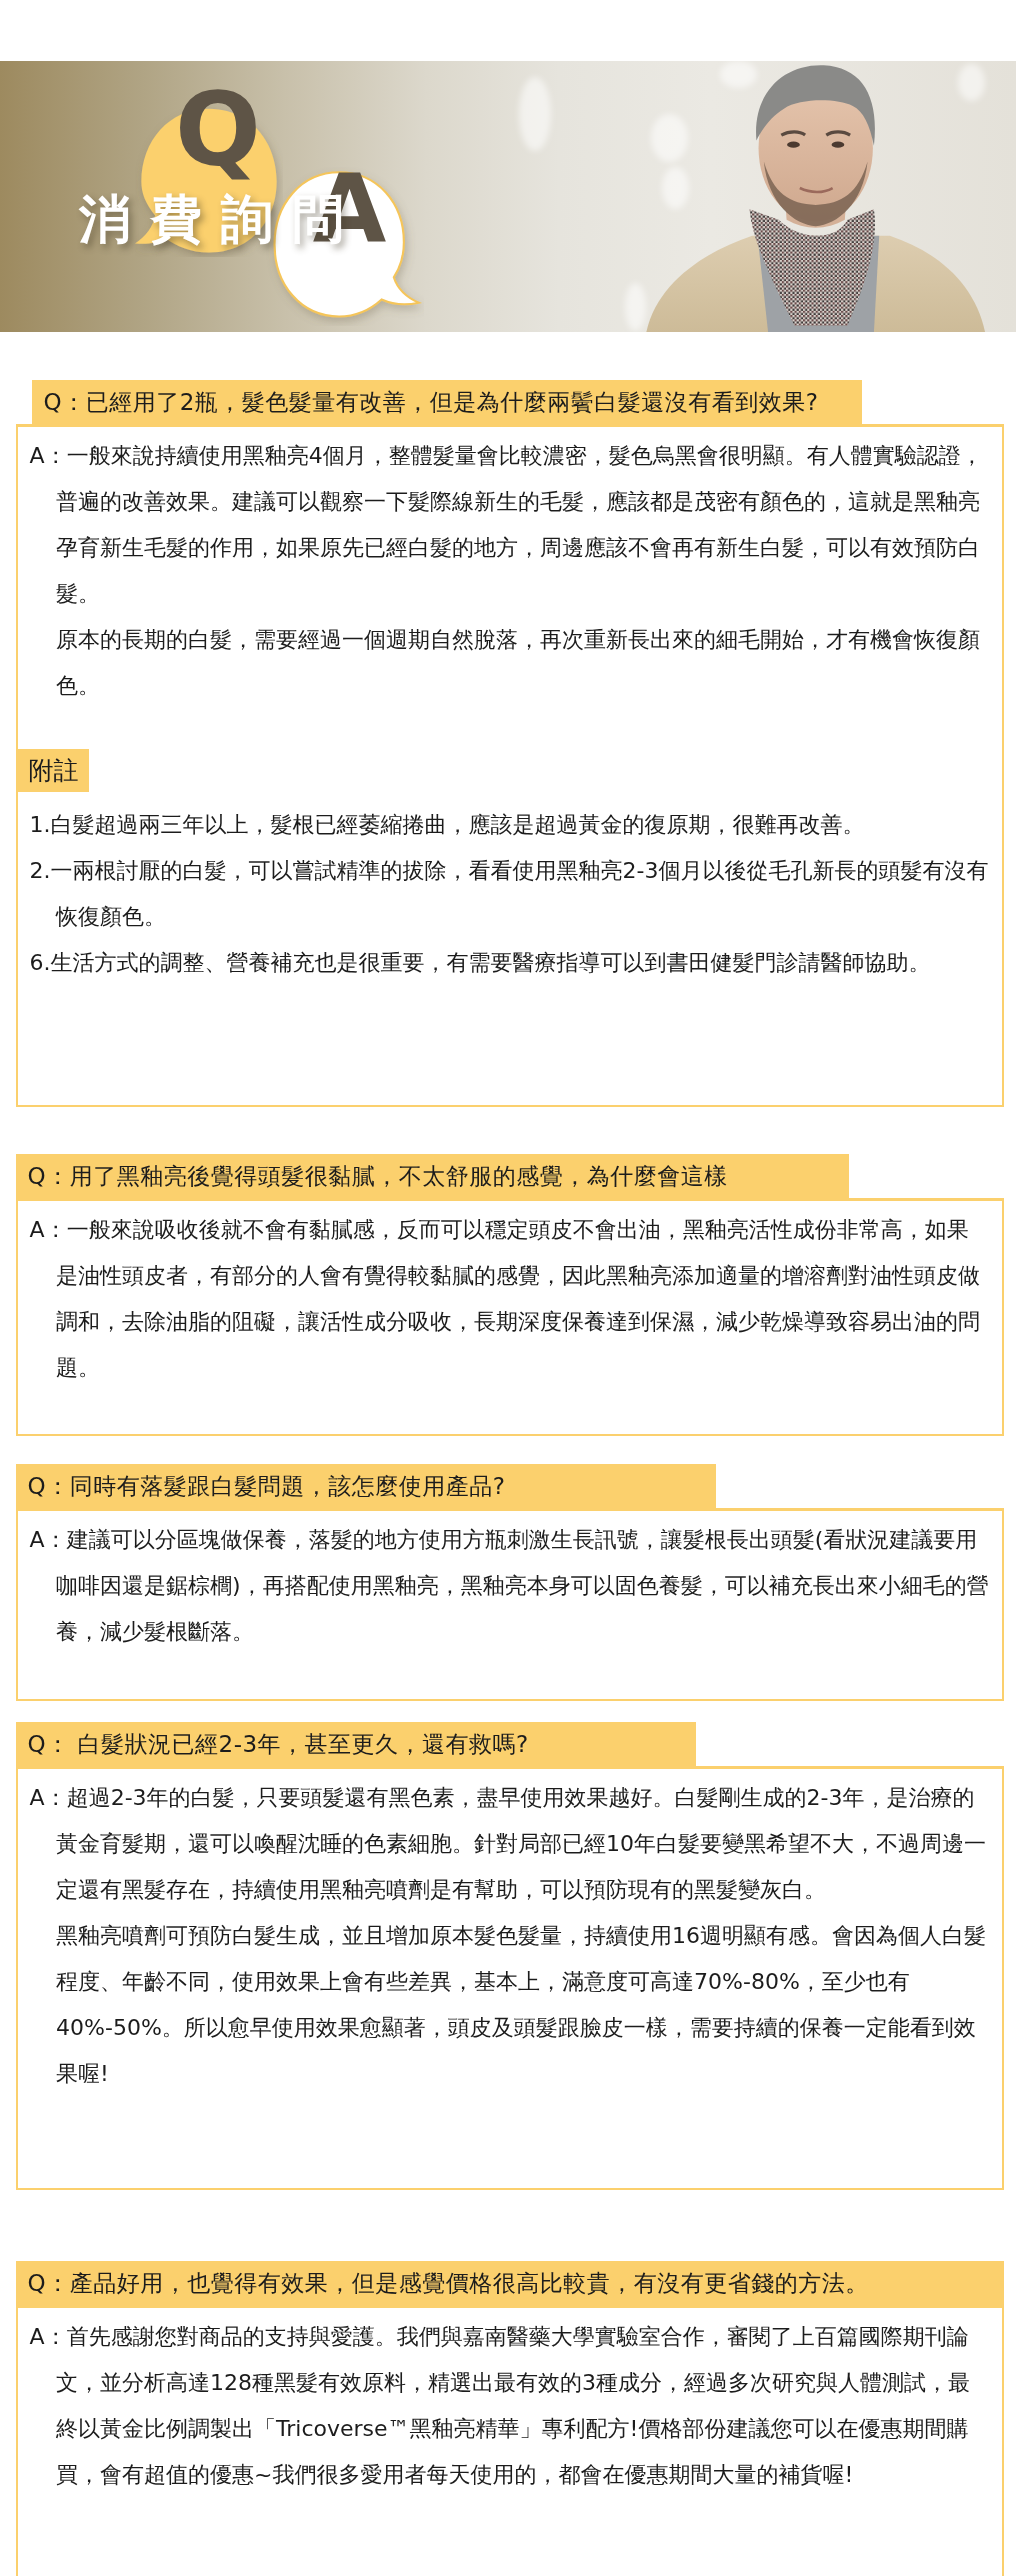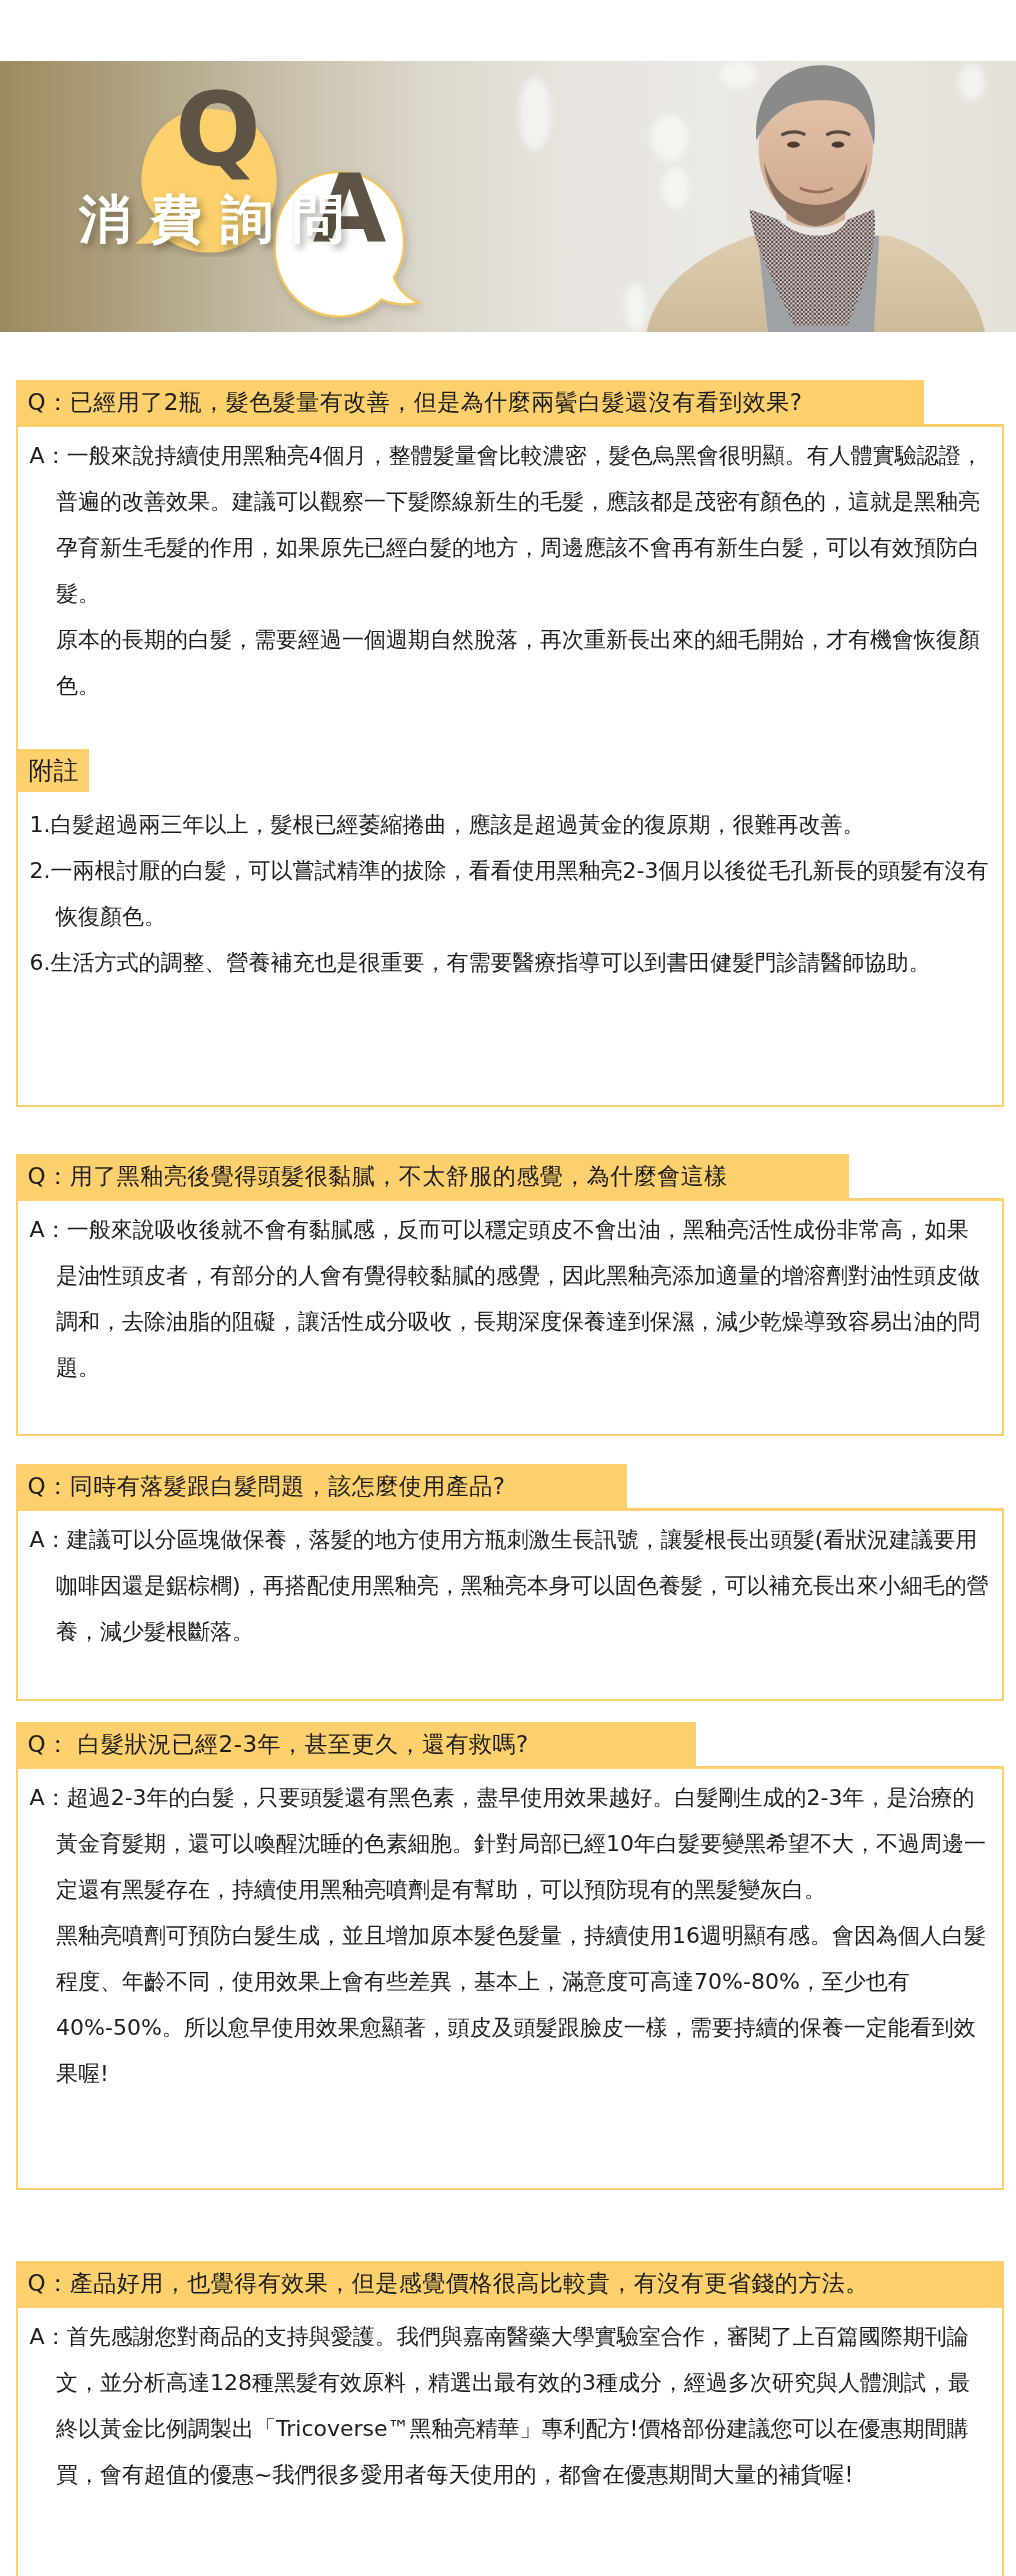--- a/index.html
+++ b/index.html
@@ -185,42 +185,42 @@
     <ellipse cx="402" cy="158" rx="12" ry="6" fill="#4b3a30"></ellipse>
 
     <path d="M295 140 C310 132 330 132 340 140" stroke="#5a4a40" stroke-width="6" fill="none"></path>
     <path d="M380 140 C392 132 412 132 425 140" stroke="#5a4a40" stroke-width="6" fill="none"></path>
 
     <path d="M330 240 C350 250 375 250 392 240" stroke="#9b6a5c" stroke-width="5" fill="none"></path>
   </svg>
 </div>
 
 <div class="qa" style="top:380px;">
-  <div class="q-header" style="width:908px;">Q：已經用了2瓶，髮色髮量有改善，但是為什麼兩鬢白髮還沒有看到效果?</div>
+  <div class="q-header" style="width:830px;margin-left:16px;">Q：已經用了2瓶，髮色髮量有改善，但是為什麼兩鬢白髮還沒有看到效果?</div>
   <div class="a-box" style="height:683px;">
     <div class="para hang">A：一般來說持續使用黑釉亮4個月，整體髮量會比較濃密，髮色烏黑會很明顯。有人體實驗認證，普遍的改善效果。建議可以觀察一下髮際線新生的毛髮，應該都是茂密有顏色的，這就是黑釉亮孕育新生毛髮的作用，如果原先已經白髮的地方，周邊應該不會再有新生白髮，可以有效預防白髮。</div>
     <div class="para plain">原本的長期的白髮，需要經過一個週期自然脫落，再次重新長出來的細毛開始，才有機會恢復顏色。</div>
     <div style="height:40px;"></div>
     <div class="note-tag">附註</div>
     <div style="height:6.4px;"></div>
     <div class="note-item">1.白髮超過兩三年以上，髮根已經萎縮捲曲，應該是超過黃金的復原期，很難再改善。</div>
     <div class="note-item">2.一兩根討厭的白髮，可以嘗試精準的拔除，看看使用黑釉亮2-3個月以後從毛孔新長的頭髮有沒有恢復顏色。</div>
     <div class="note-item">6.生活方式的調整、營養補充也是很重要，有需要醫療指導可以到書田健髮門診請醫師協助。</div>
   </div>
 </div>
 
 <div class="qa" style="top:1154px;">
   <div class="q-header" style="width:833px;">Q：用了黑釉亮後覺得頭髮很黏膩，不太舒服的感覺，為什麼會這樣</div>
   <div class="a-box" style="height:238px;">
     <div class="para hang">A：一般來說吸收後就不會有黏膩感，反而可以穩定頭皮不會出油，黑釉亮活性成份非常高，如果是油性頭皮者，有部分的人會有覺得較黏膩的感覺，因此黑釉亮添加適量的增溶劑對油性頭皮做調和，去除油脂的阻礙，讓活性成分吸收，長期深度保養達到保濕，減少乾燥導致容易出油的問題。</div>
   </div>
 </div>
 
 <div class="qa" style="top:1464px;">
-  <div class="q-header" style="width:611px;">Q：同時有落髮跟白髮問題，該怎麼使用產品?</div>
+  <div class="q-header" style="width:700px;">Q：同時有落髮跟白髮問題，該怎麼使用產品?</div>
   <div class="a-box" style="height:193px;">
     <div class="para hang">A：建議可以分區塊做保養，落髮的地方使用方瓶刺激生長訊號，讓髮根長出頭髮(看狀況建議要用咖啡因還是鋸棕櫚)，再搭配使用黑釉亮，黑釉亮本身可以固色養髮，可以補充長出來小細毛的營養，減少髮根斷落。</div>
   </div>
 </div>
 
 <div class="qa" style="top:1722px;">
   <div class="q-header" style="width:680px;">Q： 白髮狀況已經2-3年，甚至更久，還有救嗎?</div>
   <div class="a-box" style="height:424px;">
     <div class="para hang">A：超過2-3年的白髮，只要頭髮還有黑色素，盡早使用效果越好。白髮剛生成的2-3年，是治療的黃金育髮期，還可以喚醒沈睡的色素細胞。針對局部已經10年白髮要變黑希望不大，不過周邊一定還有黑髮存在，持續使用黑釉亮噴劑是有幫助，可以預防現有的黑髮變灰白。</div>
     <div class="para plain">黑釉亮噴劑可預防白髮生成，並且增加原本髮色髮量，持續使用16週明顯有感。會因為個人白髮程度、年齡不同，使用效果上會有些差異，基本上，滿意度可高達70%-80%，至少也有40%-50%。所以愈早使用效果愈顯著，頭皮及頭髮跟臉皮一樣，需要持續的保養一定能看到效果喔!</div>

